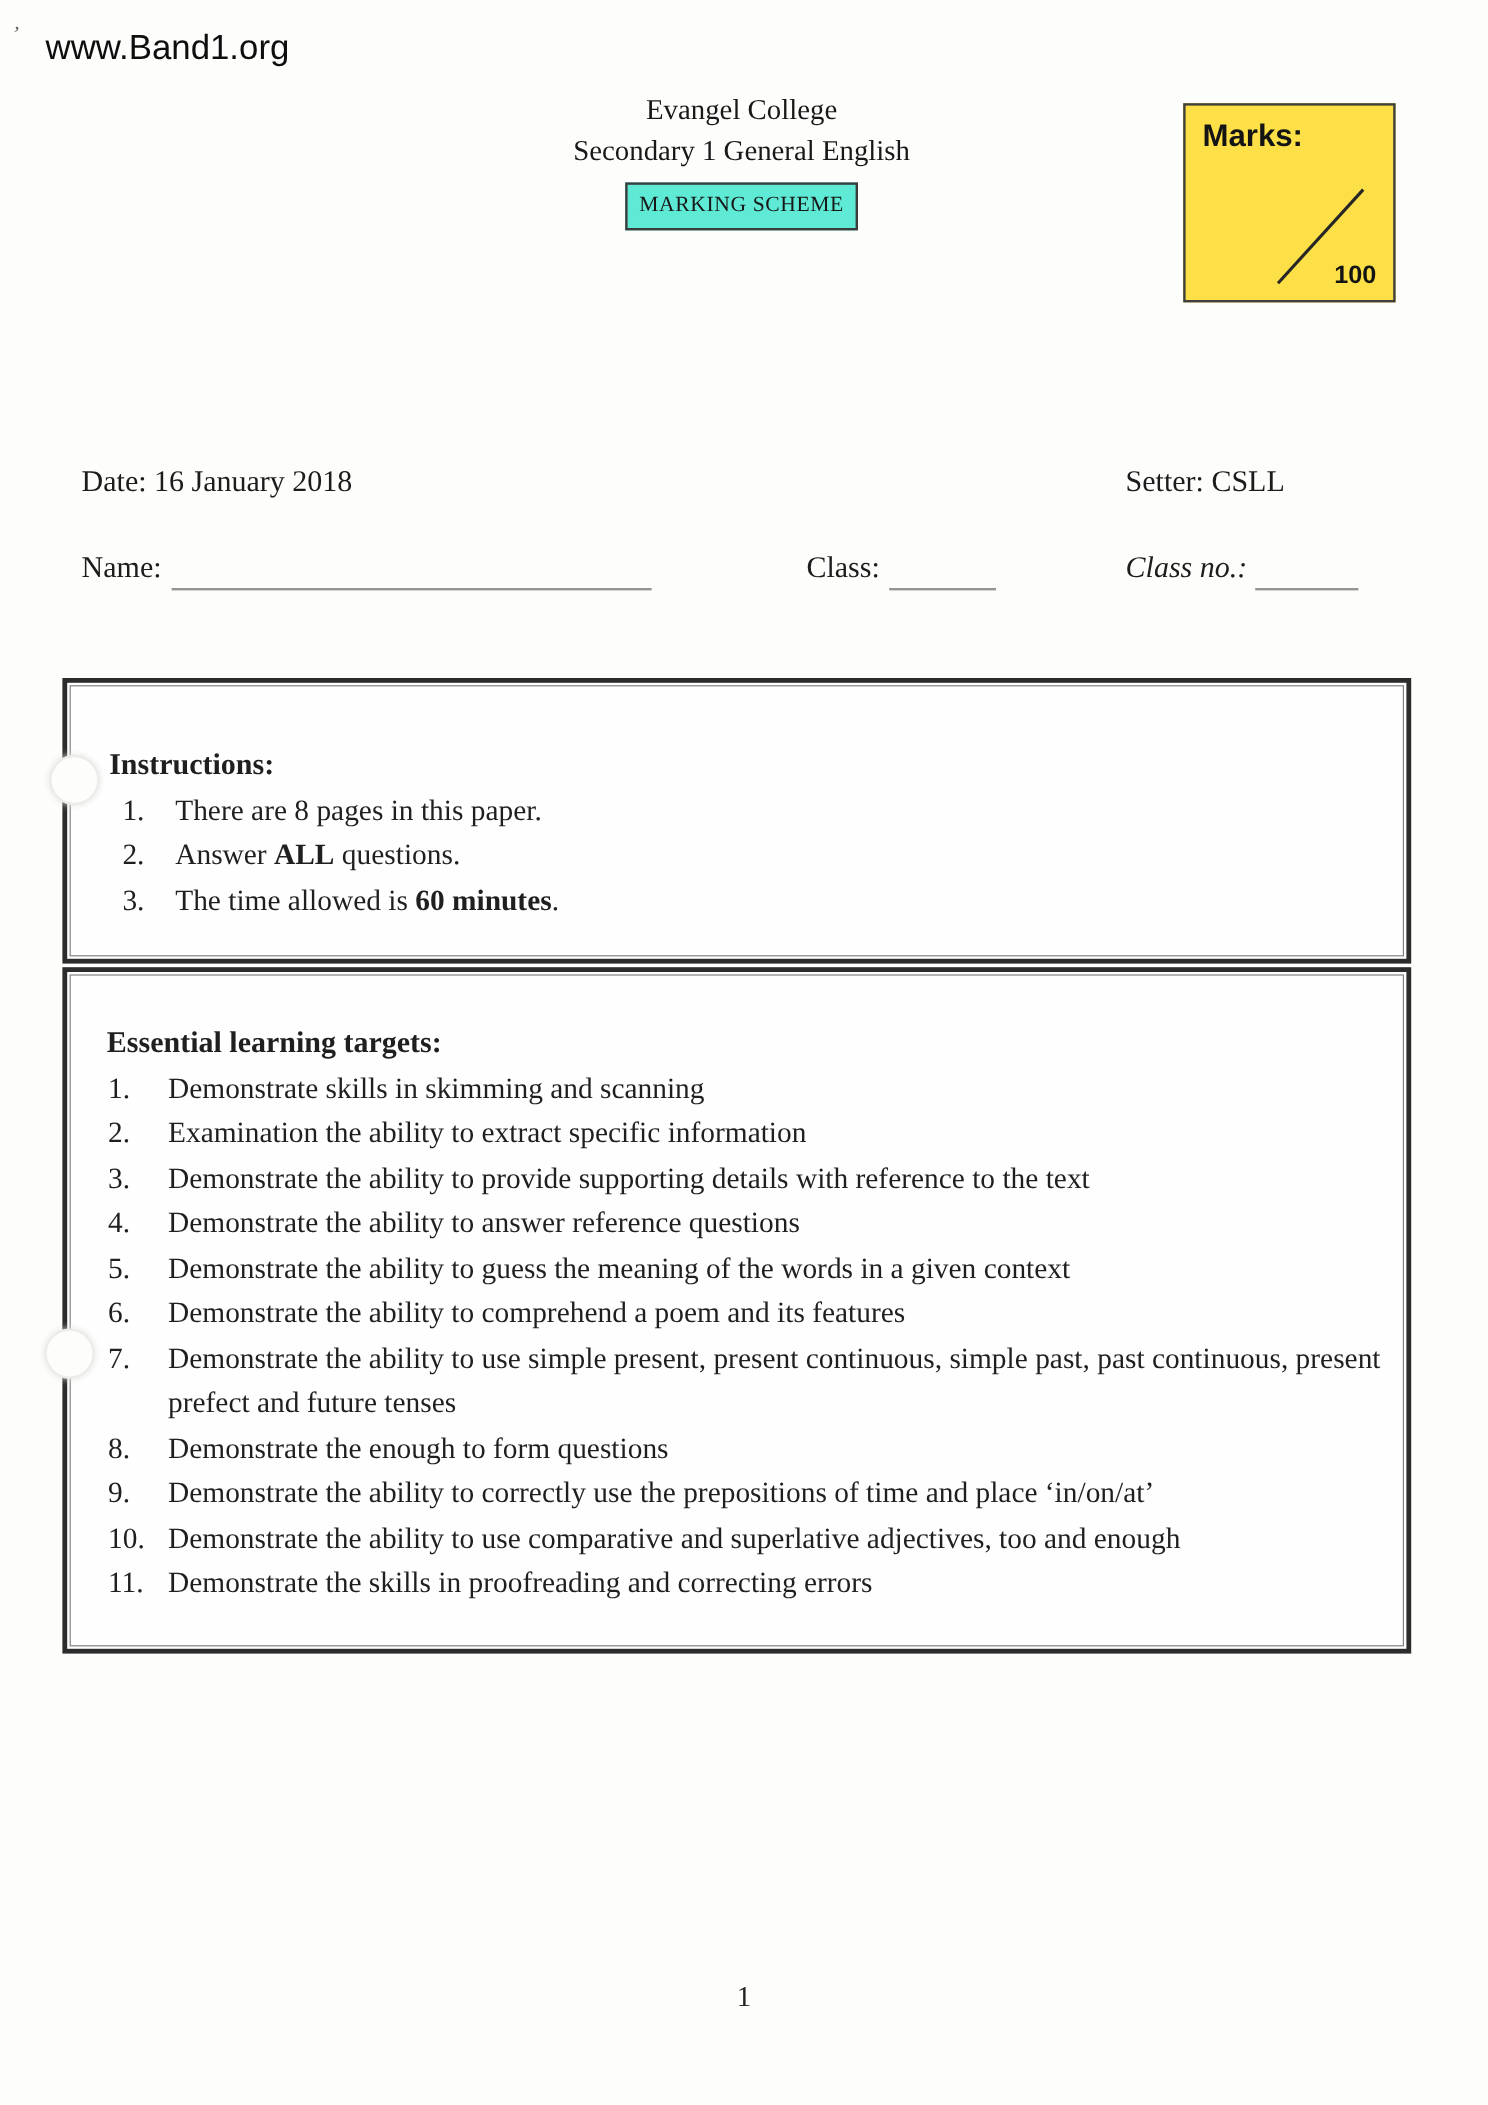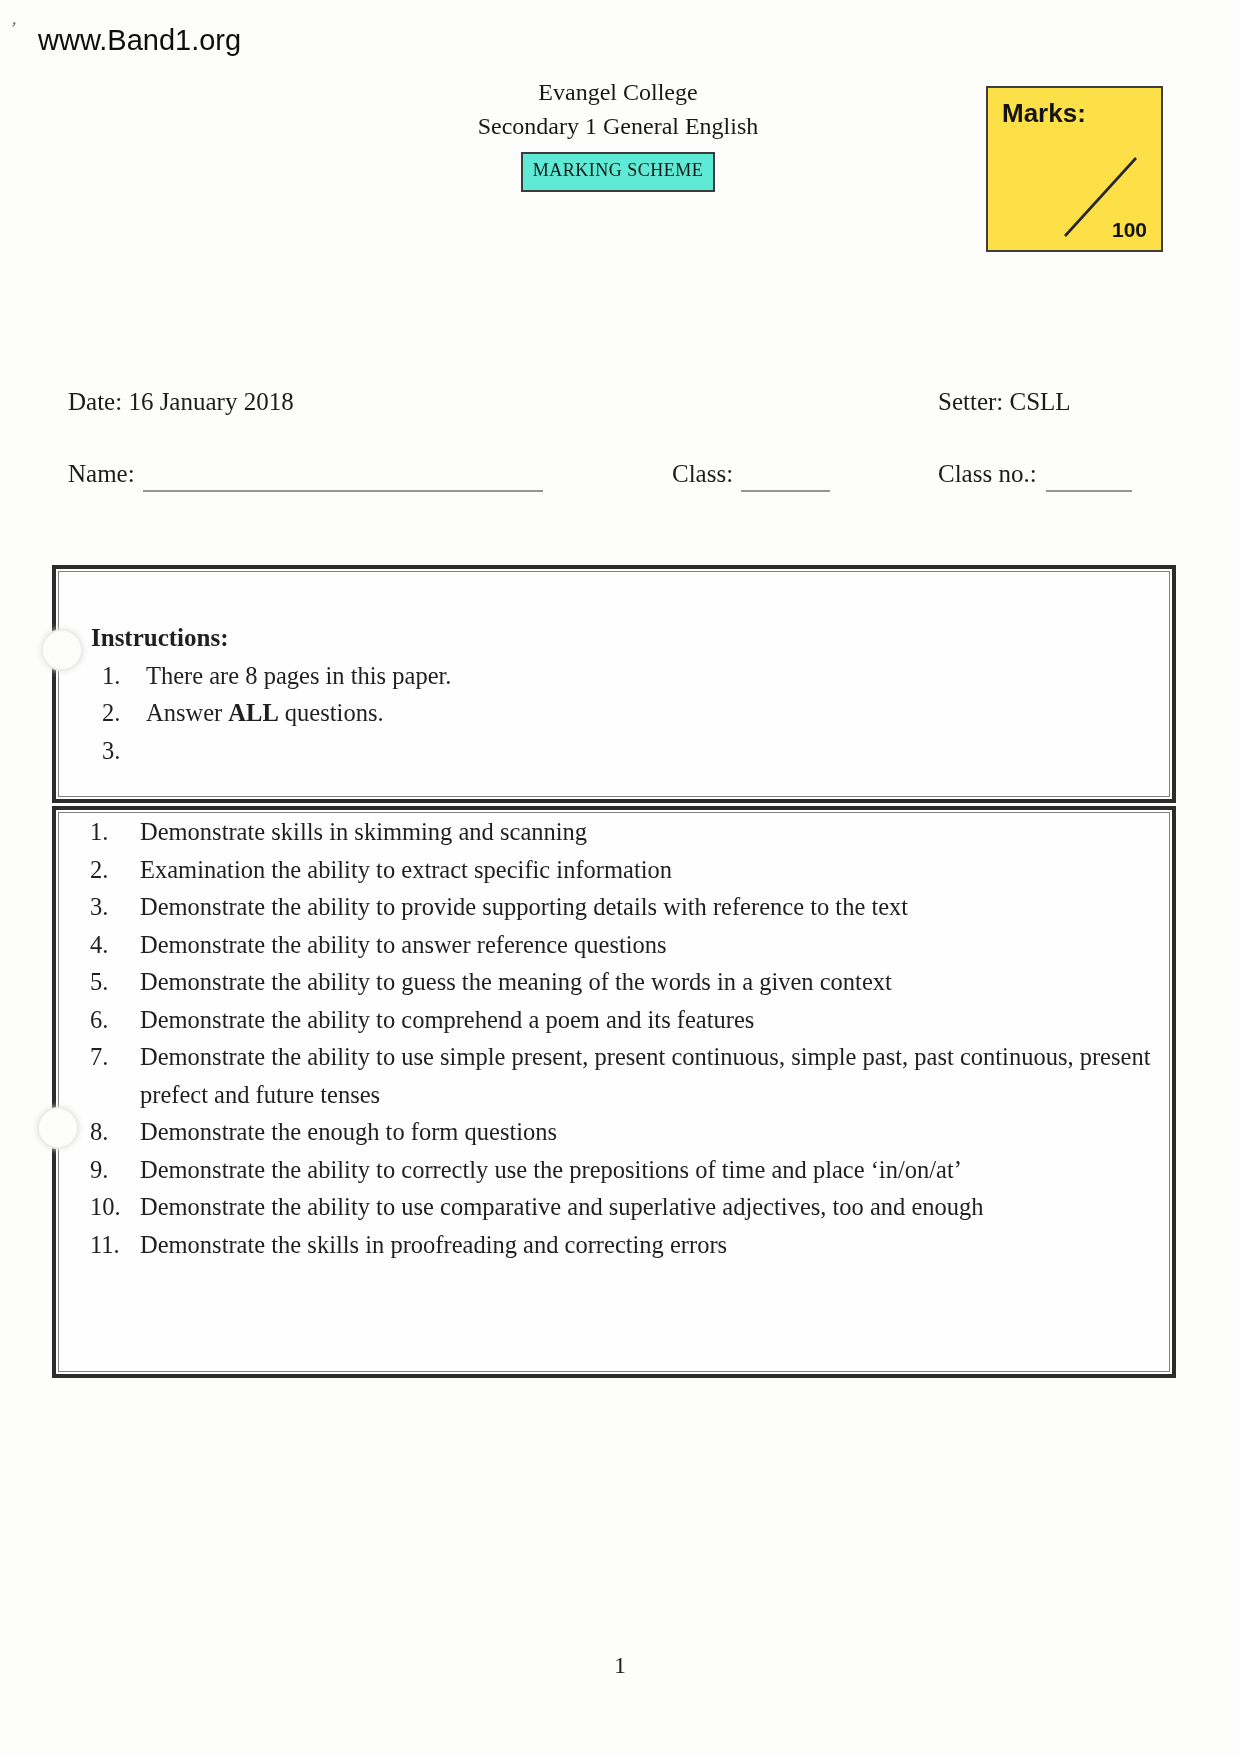--- a/index.html
+++ b/index.html
@@ -145,44 +145,46 @@
     <span>Setter:</span>
     <span>CSLL</span>
   </div>
 
   <div class="inforow" style="left:68px; top:460px;">Name:</div>
   <span class="blank" id="name-line"></span>
 
   <div class="inforow" style="left:672px; top:460px;">Class:</div>
   <span class="blank" id="class-line"></span>
 
-  <div class="inforow" style="left:938px; top:460px;">Class no.:</div>
+  <div class="inforow" style="left:938px; top:460px;font-style:italic;">Class no.:</div>
   <span class="blank" id="classno-line"></span>
 
   <div class="dbox" id="box-instructions">
     <div class="dbox-inner">
       <div class="box-title">Instructions:</div>
       <ol class="plain">
         <li>
           <span class="num">1.</span>
           <span class="txt"><span>There are 8 pages in this paper.</span><b></b><span></span></span>
         </li>
         <li>
           <span class="num">2.</span>
           <span class="txt"><span>Answer </span><b>ALL</b><span> questions.</span></span>
         </li>
         <li>
           <span class="num">3.</span>
+          <span class="txt"><span>The time allowed is </span><b>60 minutes</b><span>.</span></span>
         </li>
       </ol>
     </div>
   </div>
 
   <div class="dbox" id="box-targets">
     <div class="dbox-inner">
+      <div class="box-title">Essential learning targets:</div>
       <ol class="plain">
         <li>
           <span class="num">1.</span>
           <span class="txt">Demonstrate skills in skimming and scanning</span>
         </li>
         <li>
           <span class="num">2.</span>
           <span class="txt">Examination the ability to extract specific information</span>
         </li>
         <li>

